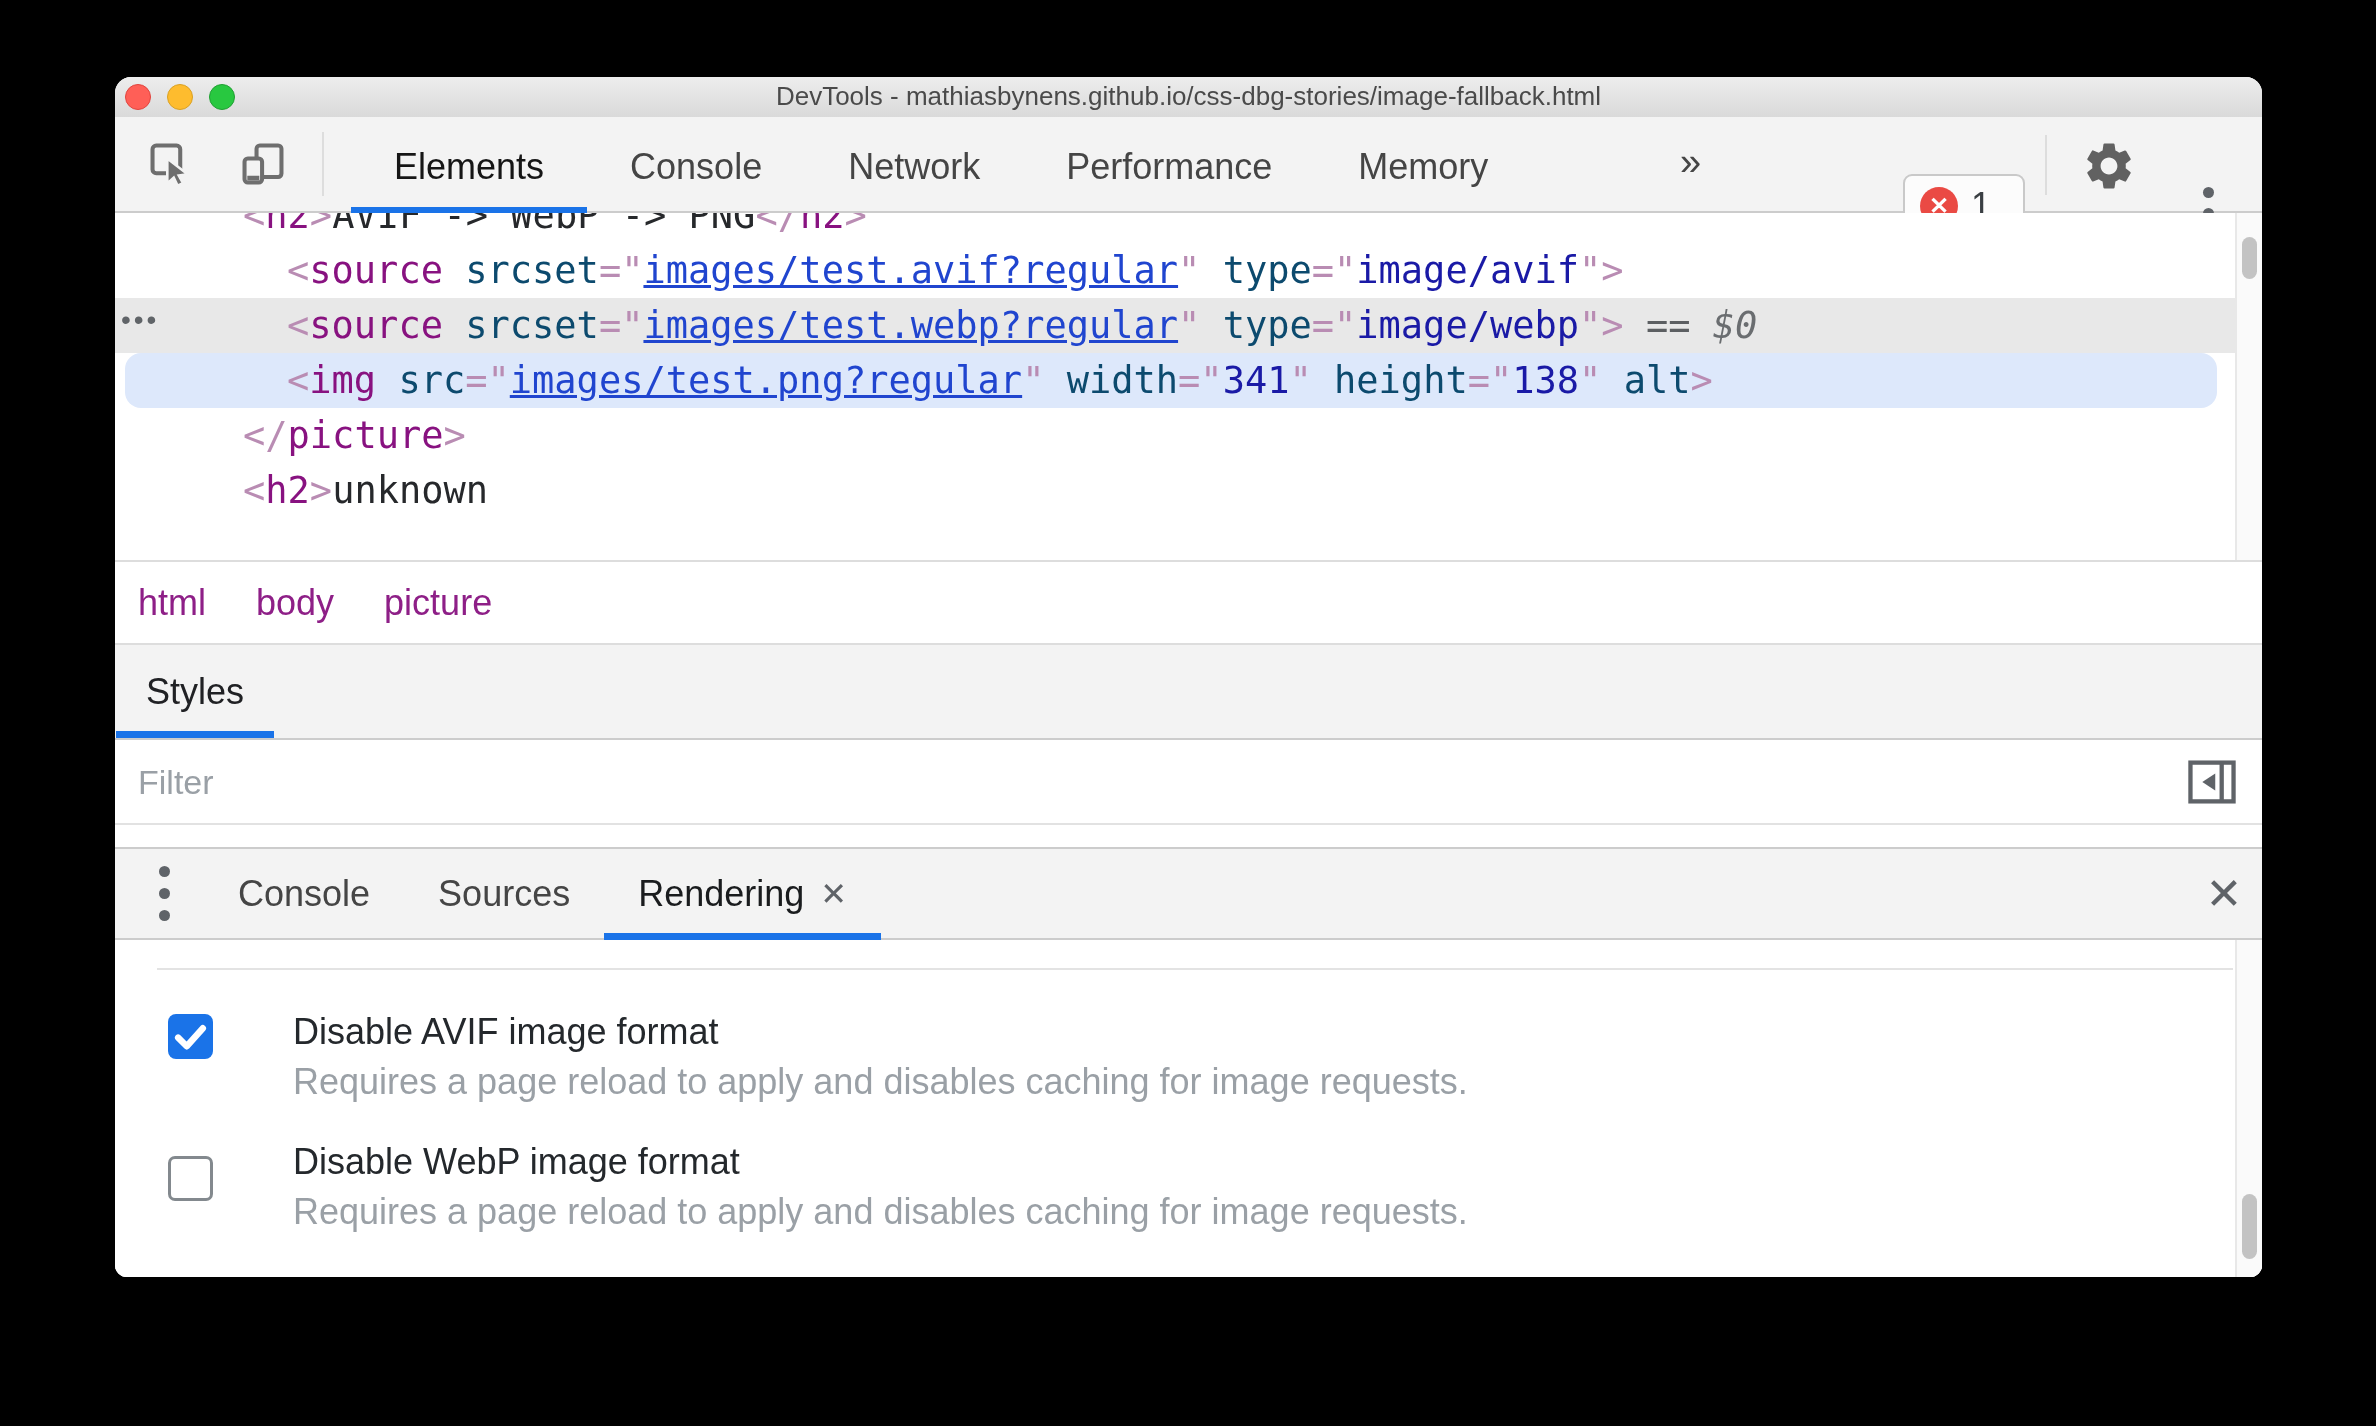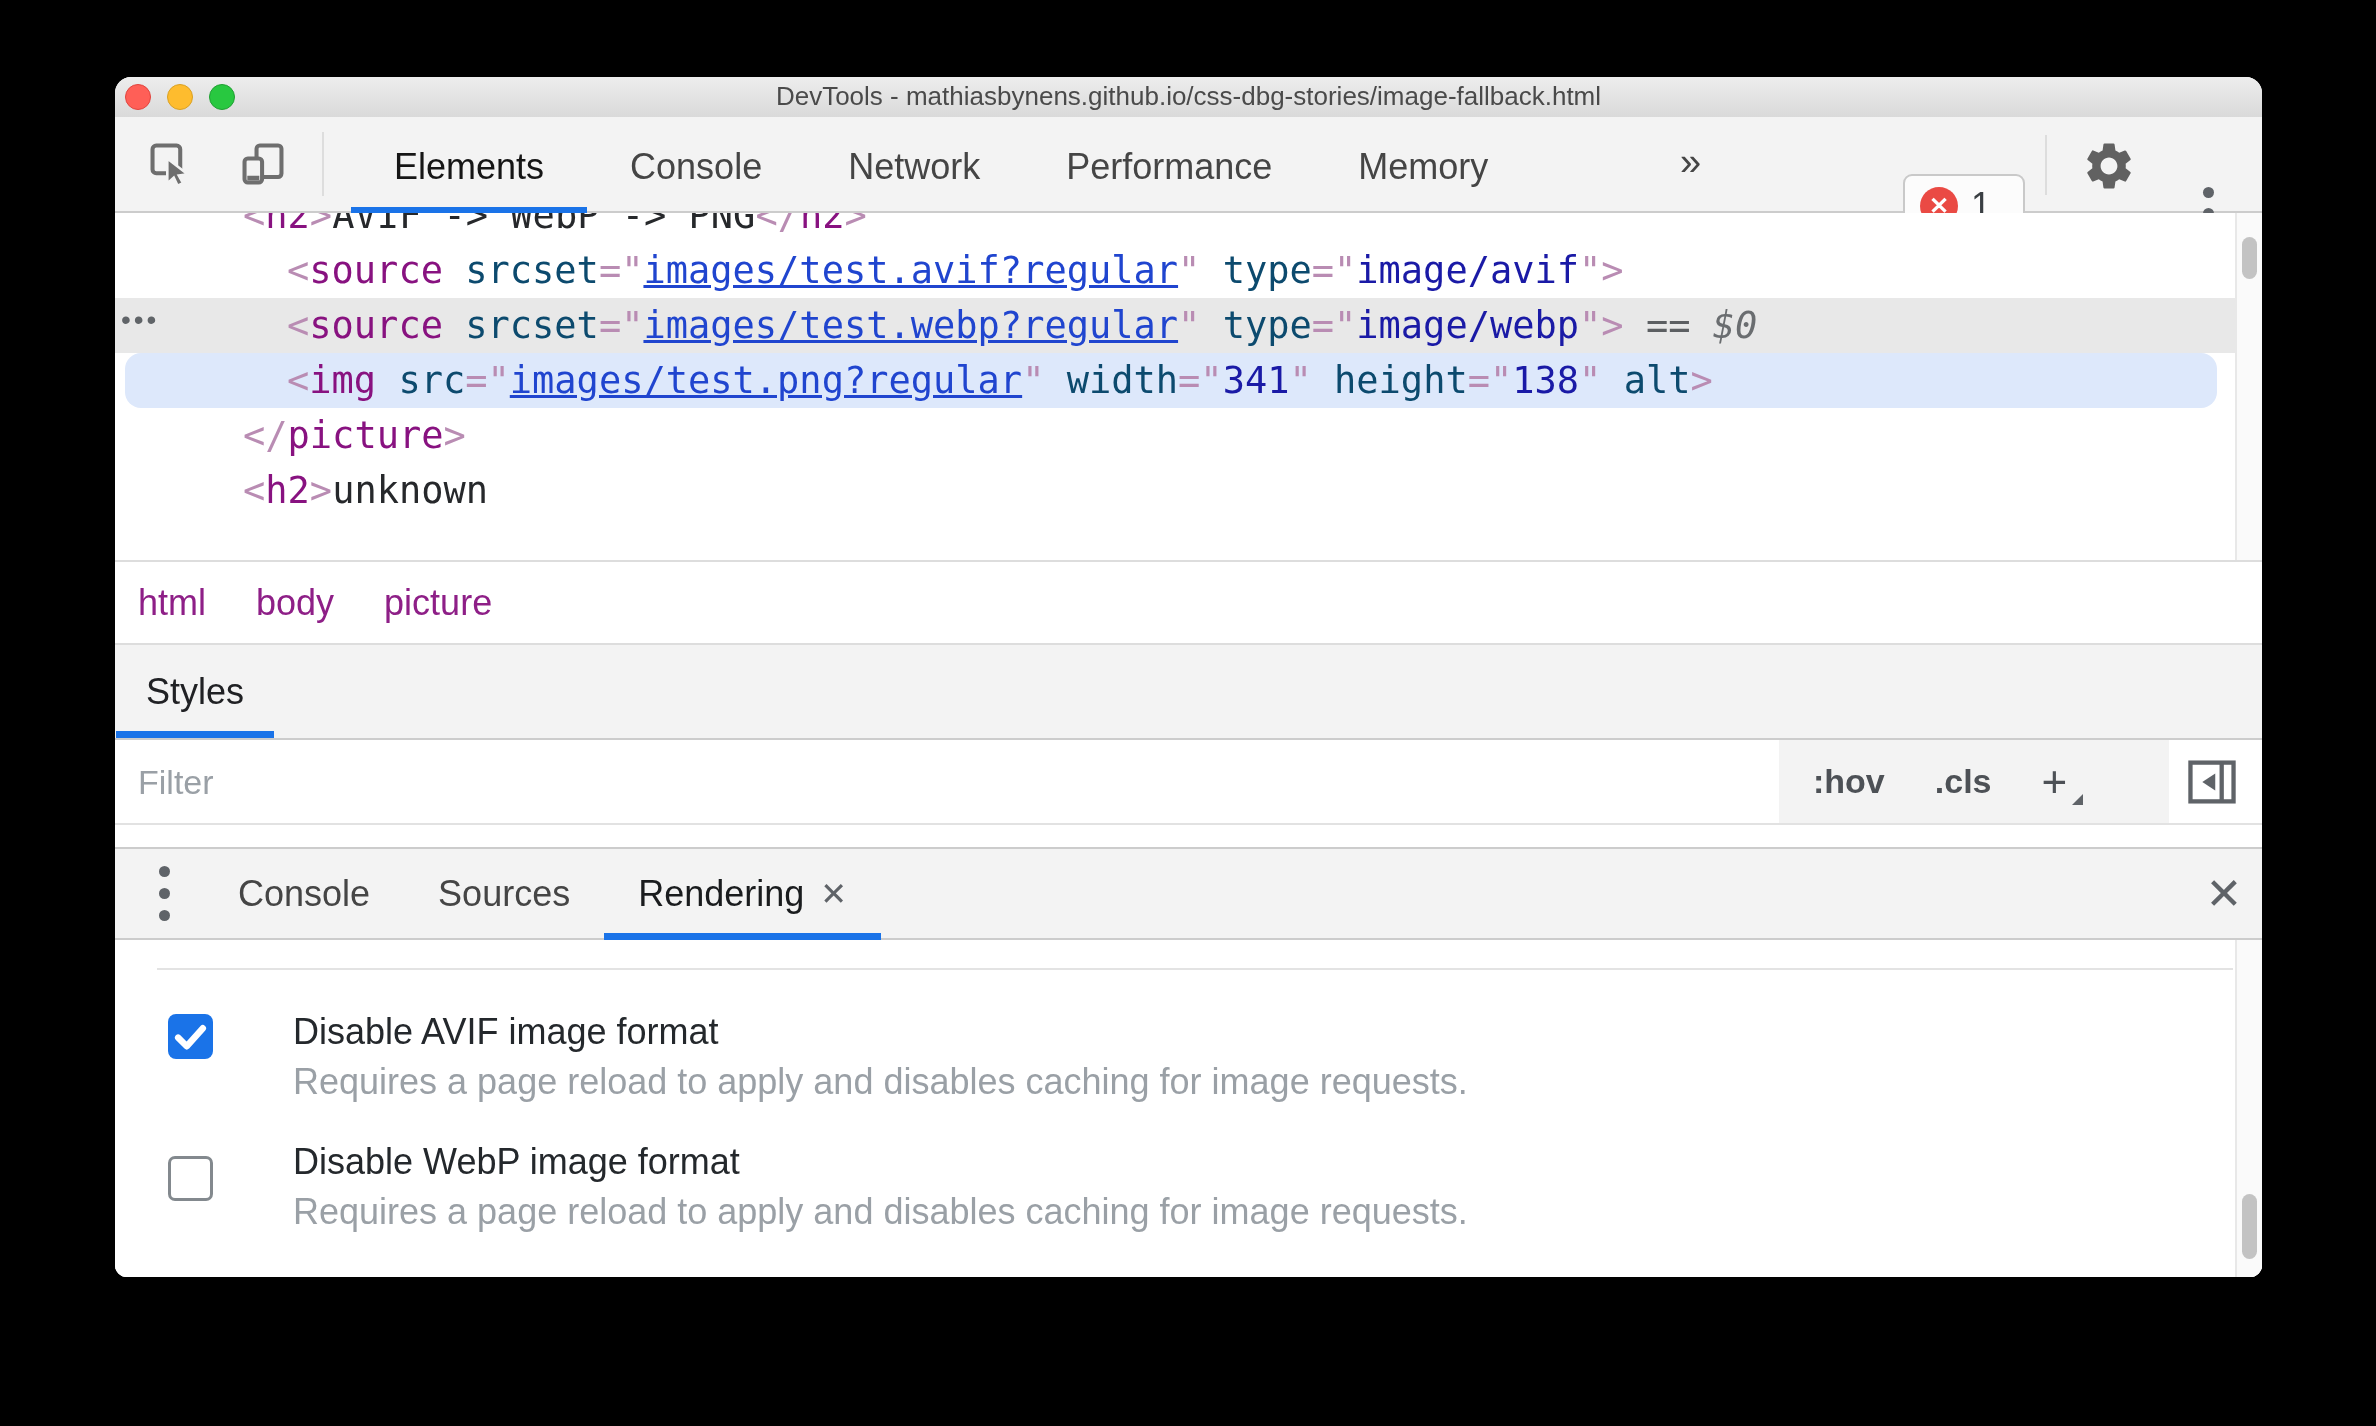--- a/index.html
+++ b/index.html
@@ -194,26 +194,20 @@
       <span class="crumb">html</span>
       <span class="crumb">body</span>
       <span class="crumb">picture</span>
     </div>
 
   <div class="styles-tabbar">
       <div class="styles-tab active">Styles</div>
     </div>
   <div class="filter-row">
     <input class="filter-input" type="text" placeholder="Filter" style="">
-    <div class="style-controls">
-      <span>:hov</span>
-      <span>.cls</span>
-      <span class="plus-wrap"><span>+</span>
-        <span class="plus-caret"></span></span>
-    </div>
     <div class="sidebar-toggle">
       <svg viewBox="0 0 26 26" fill="none" stroke="#5f6368" stroke-width="2">
         <rect x="3" y="4" width="20" height="18"></rect>
         <line x1="17.5" y1="4" x2="17.5" y2="22"></line>
         <path d="M14.5 9 L8.5 13 L14.5 17 Z" fill="#5f6368" stroke="none"></path>
       </svg>
     </div>
   </div>
   <div class="styles-gap"></div>
 

